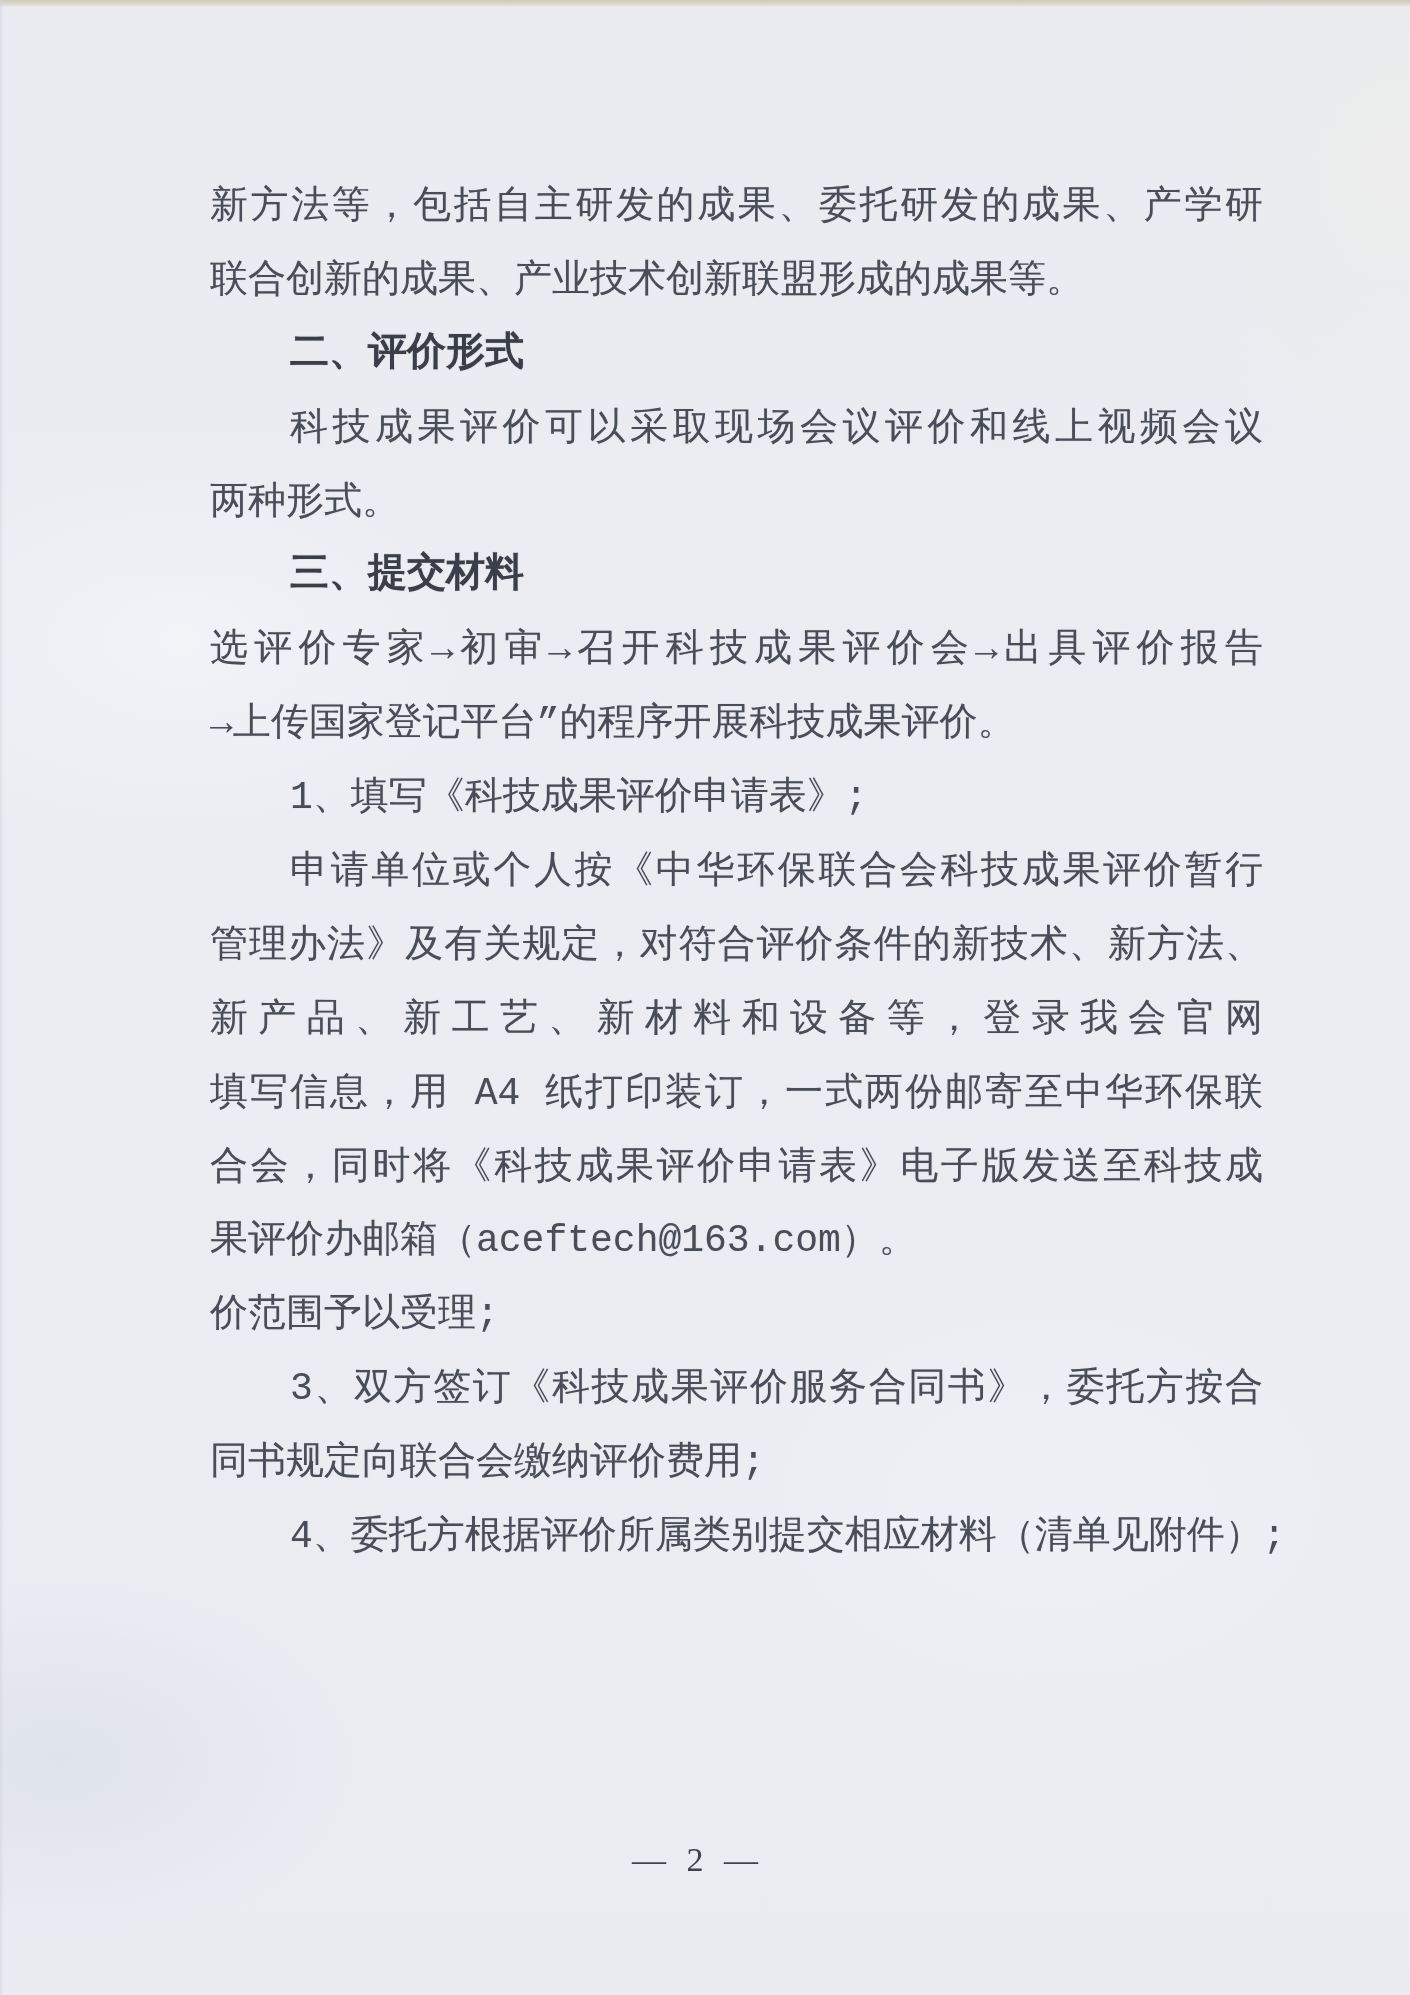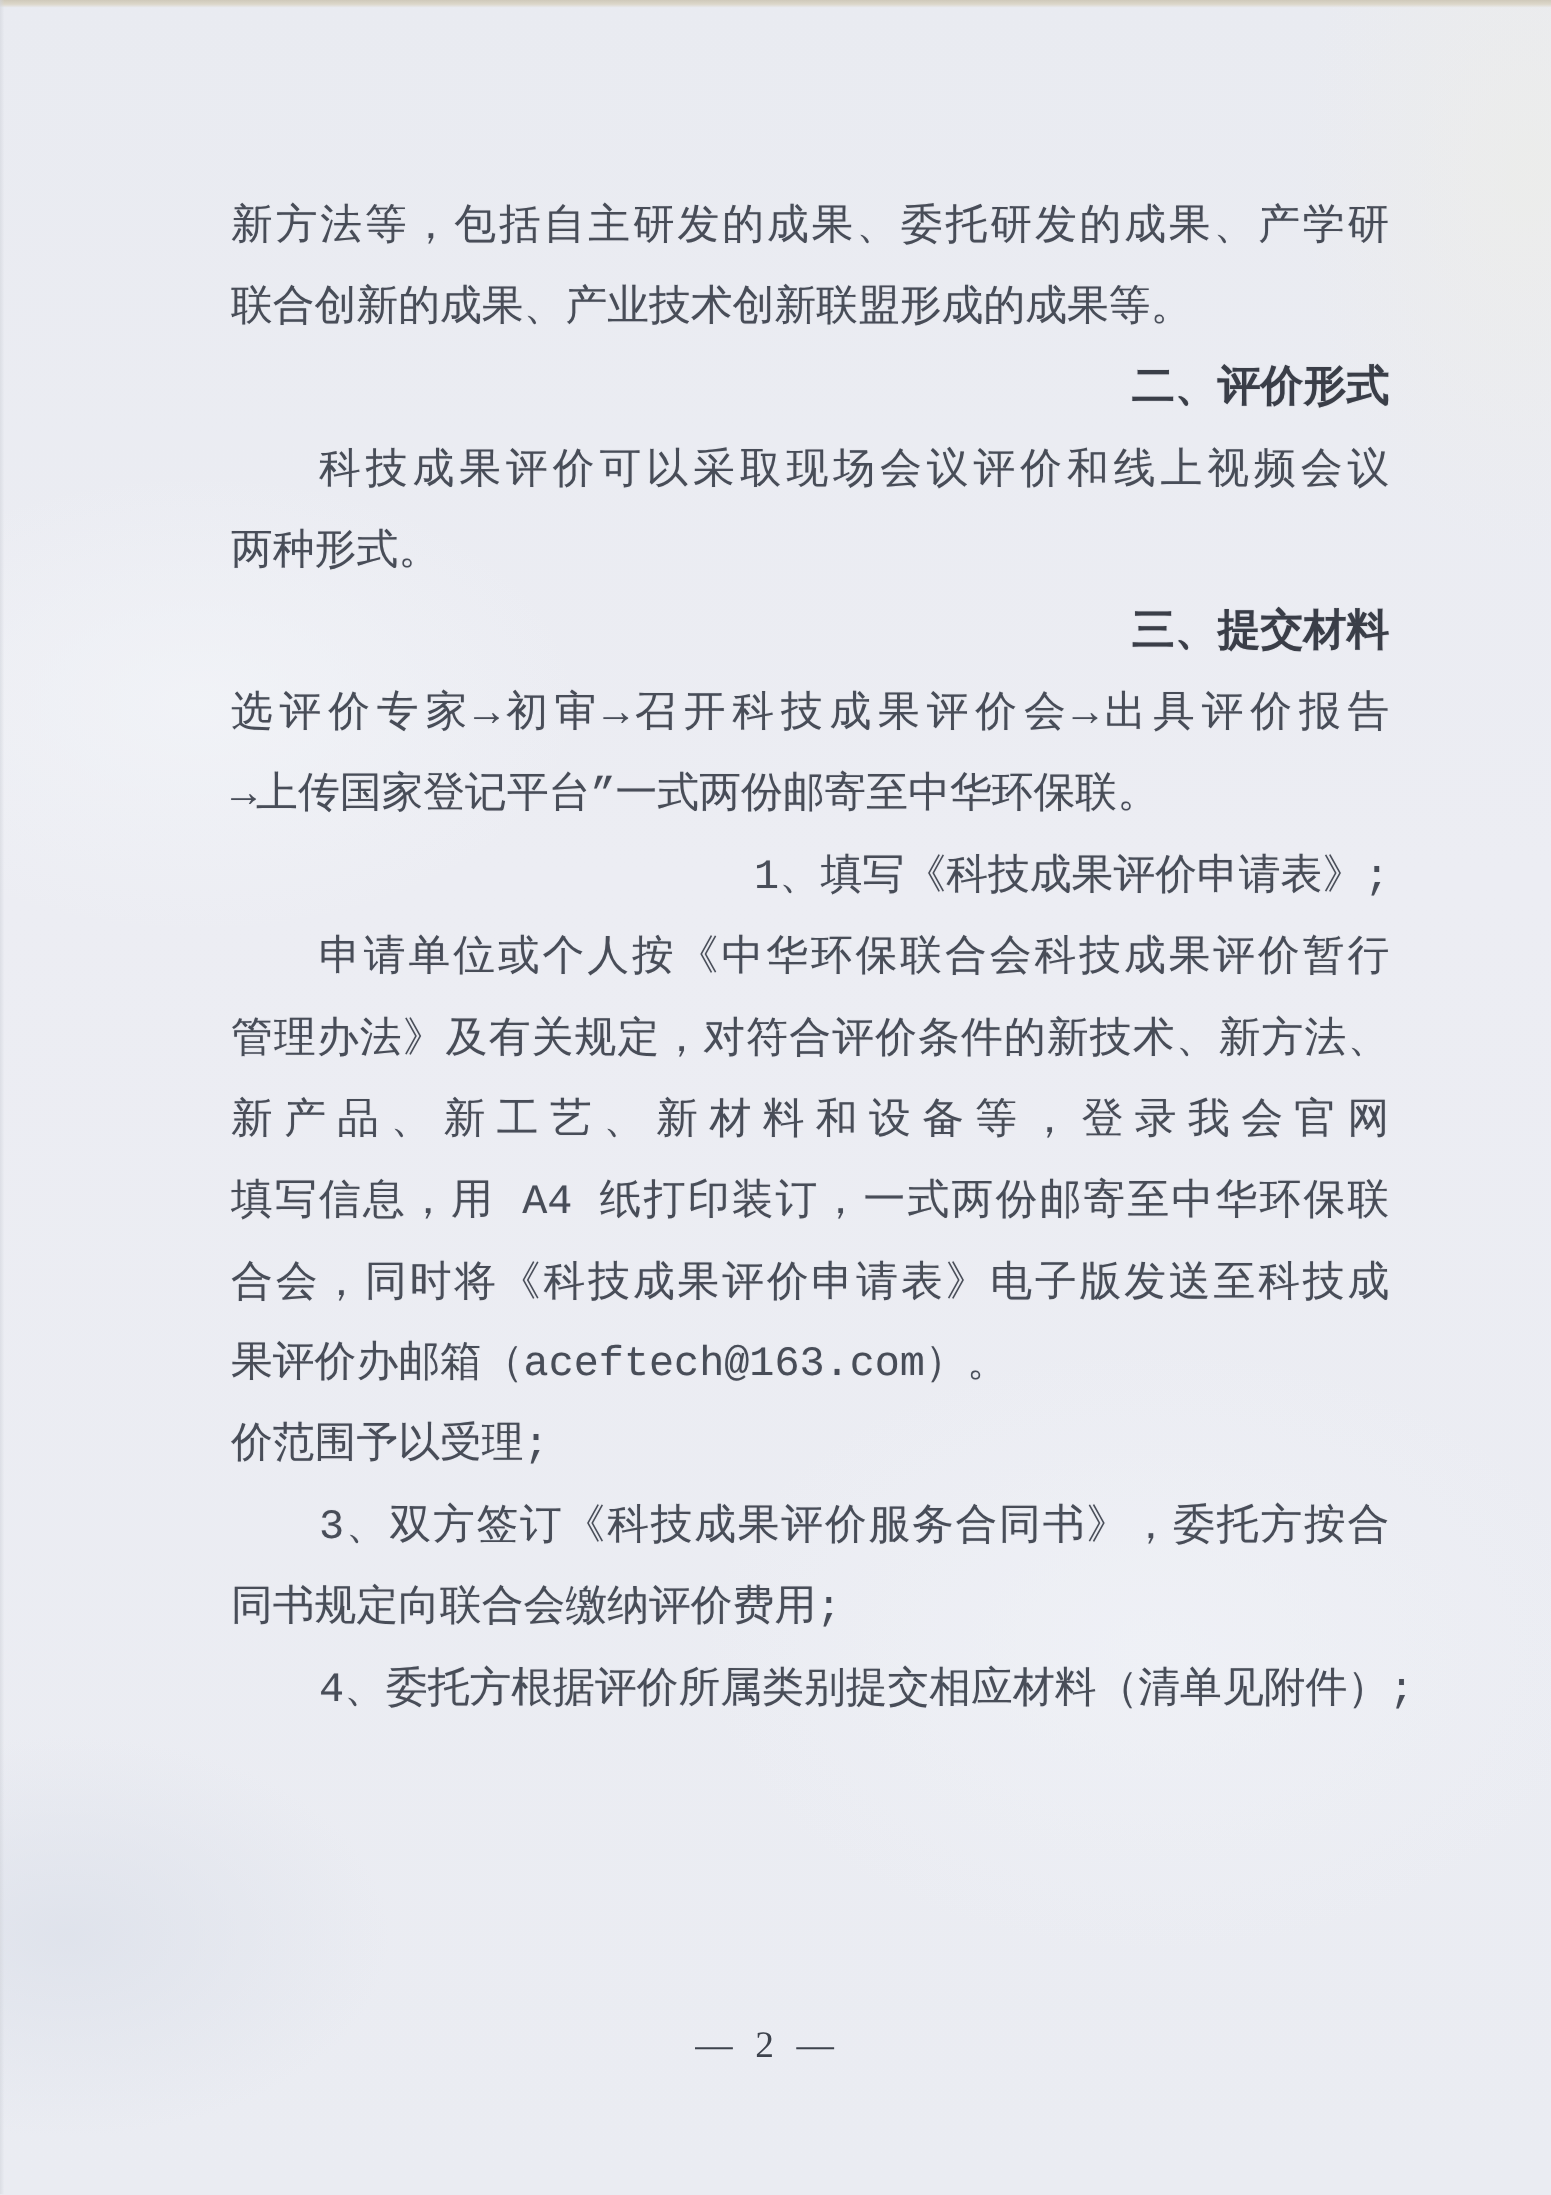--- a/index.html
+++ b/index.html
@@ -48,21 +48,20 @@
     text-shadow: 0 0 1px rgba(72,77,88,0.25);
   }
   .line.justify {
     white-space: normal;
     text-align: justify;
     text-align-last: justify;
     text-justify: inter-character;
   }
   .line.indent {
     padding-left: 80px;
-    text-align: right;
   }
   .line.indent.justify {
     padding-left: 80px;
   }
   .line.heading {
     font-weight: 700;
     color: #3a3e48;
     font-size: 39px;
     text-shadow: 0 0 1px rgba(58,62,72,0.45);
   }
@@ -85,21 +84,21 @@
 <div class="scan-strip-left"></div>
 
 <main class="textblock" id="textblock">
     <div class="line justify">新方法等，包括自主研发的成果、委托研发的成果、产学研</div>
     <div class="line">联合创新的成果、产业技术创新联盟形成的成果等。</div>
     <div class="line heading indent">二、评价形式</div>
     <div class="line justify indent">科技成果评价可以采取现场会议评价和线上视频会议</div>
     <div class="line">两种形式。</div>
     <div class="line heading indent">三、提交材料</div>
     <div class="line justify">选评价专家→初审→召开科技成果评价会→出具评价报告</div>
-    <div class="line">→上传国家登记平台”一式两份邮寄至中华环保联。</div>
+    <div class="line">→上传国家登记平台”的程序开展科技成果评价。</div>
     <div class="line indent">1、填写《科技成果评价申请表》;</div>
     <div class="line justify indent">申请单位或个人按《中华环保联合会科技成果评价暂行</div>
     <div class="line justify">管理办法》及有关规定，对符合评价条件的新技术、新方法、</div>
     <div class="line justify">新产品、新工艺、新材料和设备等，登录我会官网</div>
     <div class="line justify">填写信息，用 A4 纸打印装订，一式两份邮寄至中华环保联</div>
     <div class="line justify">合会，同时将《科技成果评价申请表》电子版发送至科技成</div>
     <div class="line">果评价办邮箱（aceftech@163.com）。</div>
     <div class="line">价范围予以受理;</div>
     <div class="line justify indent">3、双方签订《科技成果评价服务合同书》，委托方按合</div>
     <div class="line">同书规定向联合会缴纳评价费用;</div>

